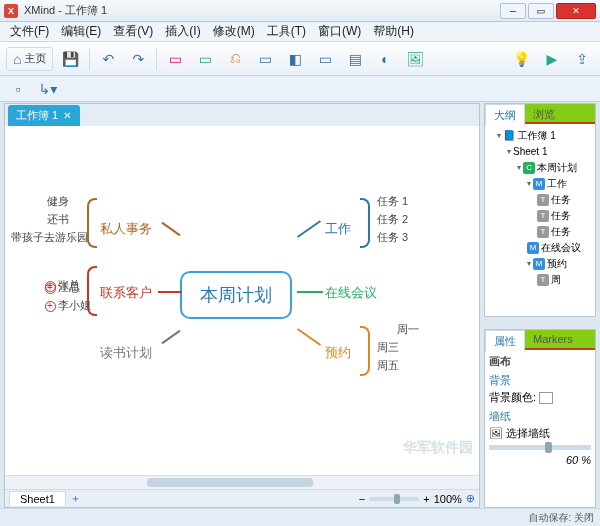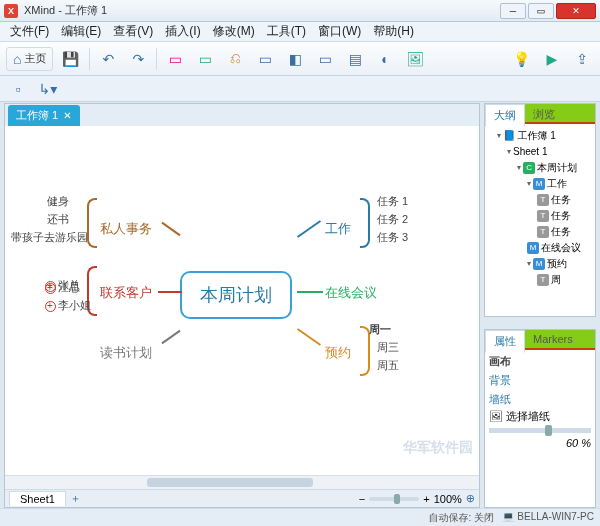--- a/index.html
+++ b/index.html
@@ -174,21 +174,21 @@
       <div class="node branch c-blue" style="left:320px; top:94px;">工作</div>
       <div class="bracket right c-blue" style="left:355px; top:72px; height:50px;"></div>
       <div class="node tiny" style="left:372px; top:68px;">任务 1</div>
       <div class="node tiny" style="left:372px; top:86px;">任务 2</div>
       <div class="node tiny" style="left:372px; top:104px;">任务 3</div>
 
       <div class="node branch c-green" style="left:320px; top:158px;">在线会议</div>
 
       <div class="node branch c-orange" style="left:320px; top:218px;">预约</div>
       <div class="bracket right c-orange" style="left:355px; top:200px; height:50px;"></div>
-      <div class="node tiny" style="left:364px; top:196px;font-weight:bold;">周一</div>
+      <div class="node tiny" style="left:392px; top:196px;">周一</div>
       <div class="node tiny" style="left:372px; top:214px;">周三</div>
       <div class="node tiny" style="left:372px; top:232px;">周五</div>
 
       <div class="line c-brown" style="left:155px; top:102px; width:22px; transform:rotate(35deg);"></div>
       <div class="line c-red" style="left:153px; top:165px; width:24px;"></div>
       <div class="line c-gray" style="left:155px; top:210px; width:22px; transform:rotate(-35deg);"></div>
       <div class="line c-blue" style="left:290px; top:102px; width:28px; transform:rotate(-35deg);"></div>
       <div class="line c-green" style="left:292px; top:165px; width:26px;"></div>
       <div class="line c-orange" style="left:290px; top:210px; width:28px; transform:rotate(35deg);"></div>
 
@@ -263,28 +263,31 @@
     </div>
 
     <div class="panel" style="flex:1;margin-top:8px;">
       <div class="phead">
         <div class="ptab active">属性</div>
         <div class="ptab">Markers</div>
       </div>
       <div class="pbody">
         <div style="font-weight:bold; color:#444;">画布</div>
         <div class="section">背景</div>
+        <div>
+          <span>背景颜色:</span>
+          <span class="swatch"></span>
+        </div>
         <div class="section">墙纸</div>
         <div>🖼 <span>选择墙纸</span></div>
         <div class="slidebar"></div>
         <div style="text-align:right;font-style:italic;"><span>60</span> %</div>
       </div>
     </div>
 
   </div>
 </div>
 
 <div class="statusbar">
   <div class="r">
     <span>自动保存: 关闭</span>
-    <span>💻 <span>BELLA-WIN7-PC</span></span>
   </div>
 </div>
 
 </body></html>

